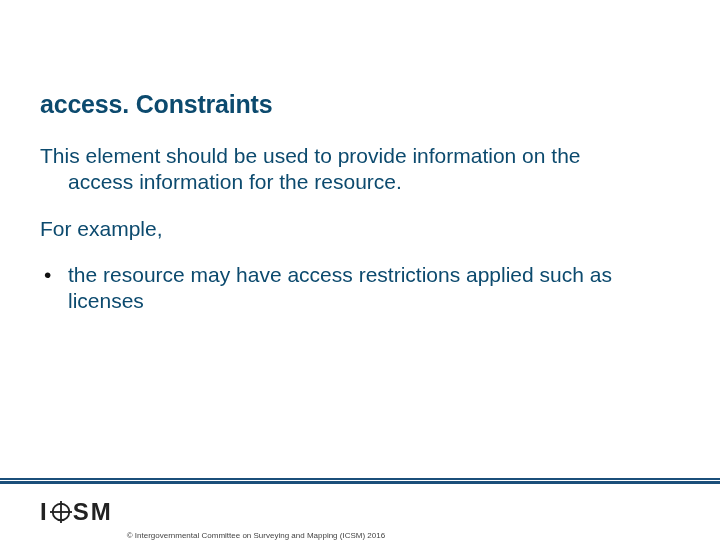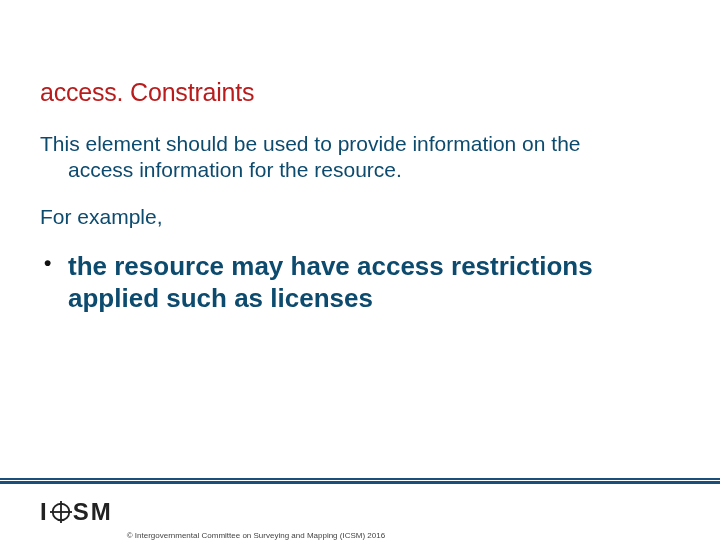--- a/index.html
+++ b/index.html
@@ -20,23 +20,23 @@
     box-sizing: border-box;
   }
   .content {
     position: absolute;
     left: 40px;
     top: 78px;
     right: 40px;
   }
   .title {
     font-size: 25px;
-    font-weight: normal;
-    color: #b91c1c;
-    margin: 0 0 24px 0;
+    font-weight: bold;
+    color: #0c4a6e;
+    margin: 12px 0 24px 0;
     letter-spacing: -0.2px;
   }
   .body-text {
     font-size: 21px;
     line-height: 1.25;
     color: #0c4a6e;
   }
   .para {
     margin: 0 0 20px 0;
   }
@@ -46,23 +46,22 @@
   }
   ul.bullets {
     list-style: none;
     margin: 0;
     padding: 0;
   }
   ul.bullets li {
     position: relative;
     padding-left: 28px;
     margin: 0 0 26px 0;
-    font-size: 26px;
+    font-size: 21px;
     line-height: 1.25;
-    font-weight: bold;
   }
   ul.bullets li::before {
     content: "•";
     position: absolute;
     left: 4px;
     top: 0;
     font-size: 21px;
     color: #111;
   }
   .footer-rule {

